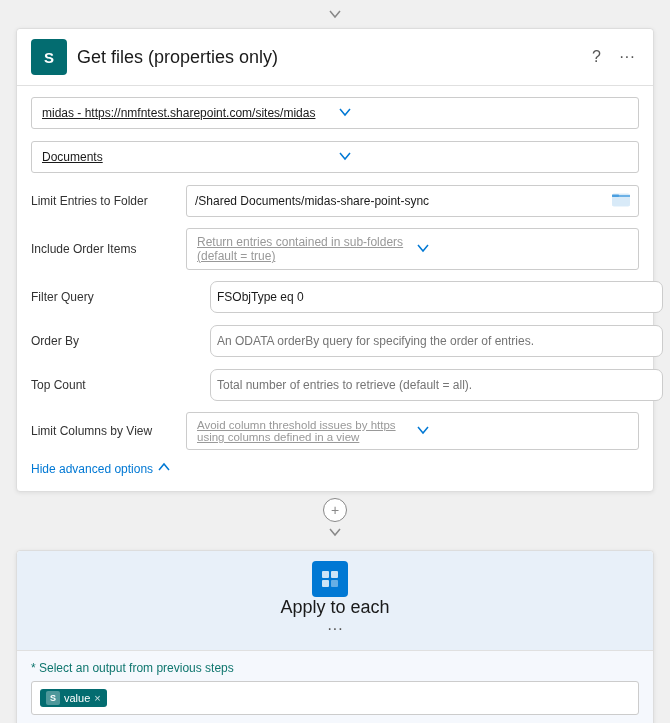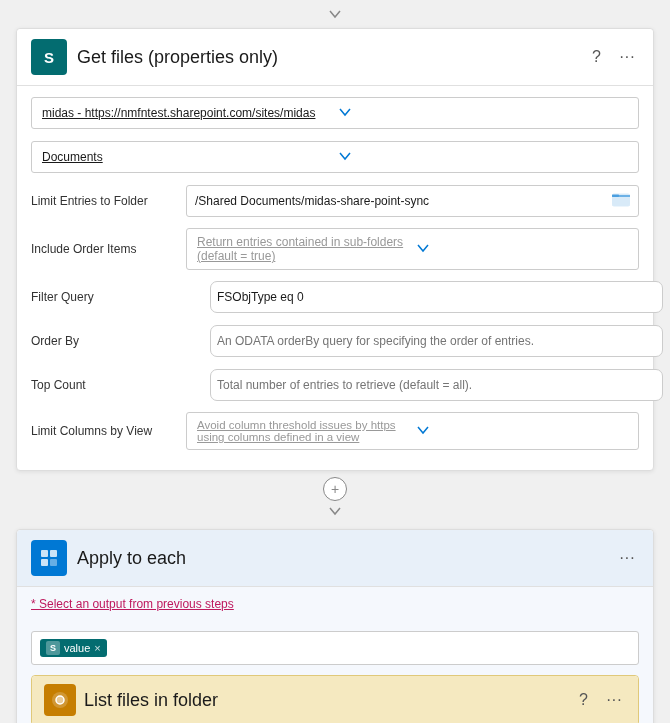--- a/index.html
+++ b/index.html
@@ -174,32 +174,32 @@
       align-items: center;
       justify-content: center;
       font-size: 14px;
       color: #888;
       cursor: pointer;
     }
 
     .apply-header {
       background: #e8f0f9;
       border-radius: 4px 4px 0 0;
+      flex-direction: column;
     }
 
     .apply-body {
       background: #f5f8fd;
       padding: 10px 14px;
     }
 
     .select-output-label {
       font-size: 12px;
-      color: #be185d;
-      margin-bottom: 20px;
-      text-decoration: underline;
+      color: #0f766e;
+      margin-bottom: 6px;
     }
     .select-output-label::before { content: '* '; }
 
     .tag-input {
       display: flex;
       flex-wrap: wrap;
       gap: 4px;
       border: 1px solid #ccc;
       border-radius: 3px;
       background: #fff;
@@ -362,20 +362,28 @@
           <span class="placeholder-text" style="color:#999; font-size:11.5px;">Avoid column threshold issues by https using columns defined in a view</span>
           <span class="select-arrow">
             <svg width="14" height="14" viewBox="0 0 14 14" fill="none">
                 <polyline points="2,4 7,10 12,4" stroke="#0078d4" stroke-width="1.5" fill="none"></polyline>
               </svg>
           </span>
         </div>
       </div>
     </div>
 
+    <div class="advanced-toggle">
+      <span>Hide advanced options</span>
+      <span>
+        <svg width="14" height="14" viewBox="0 0 14 14" fill="none">
+            <polyline points="2,10 7,4 12,10" stroke="#0078d4" stroke-width="1.5" fill="none"></polyline>
+          </svg>
+      </span>
+    </div>
 
   </div>
 </div>
 
 <div class="plus-connector">
   <button class="plus-btn">
     <span>+</span>
   </button>
   <div style="color:#888;">
     <svg width="16" height="16" viewBox="0 0 16 16" fill="none">

